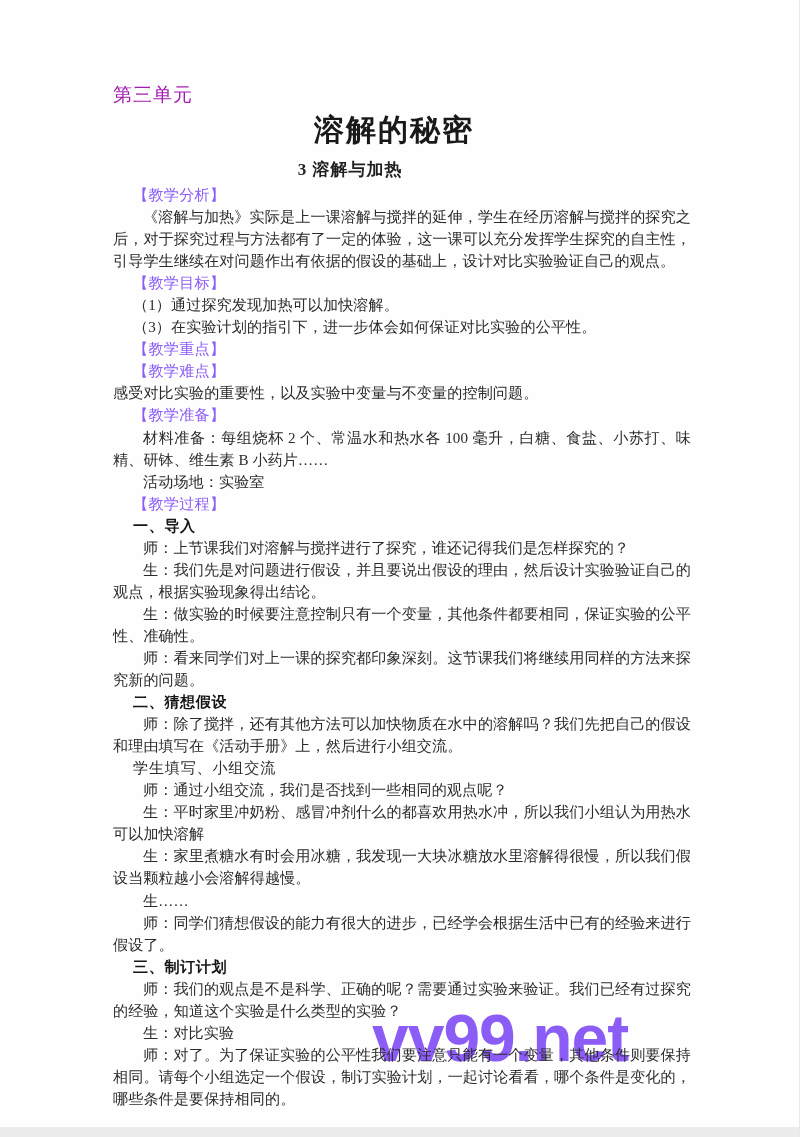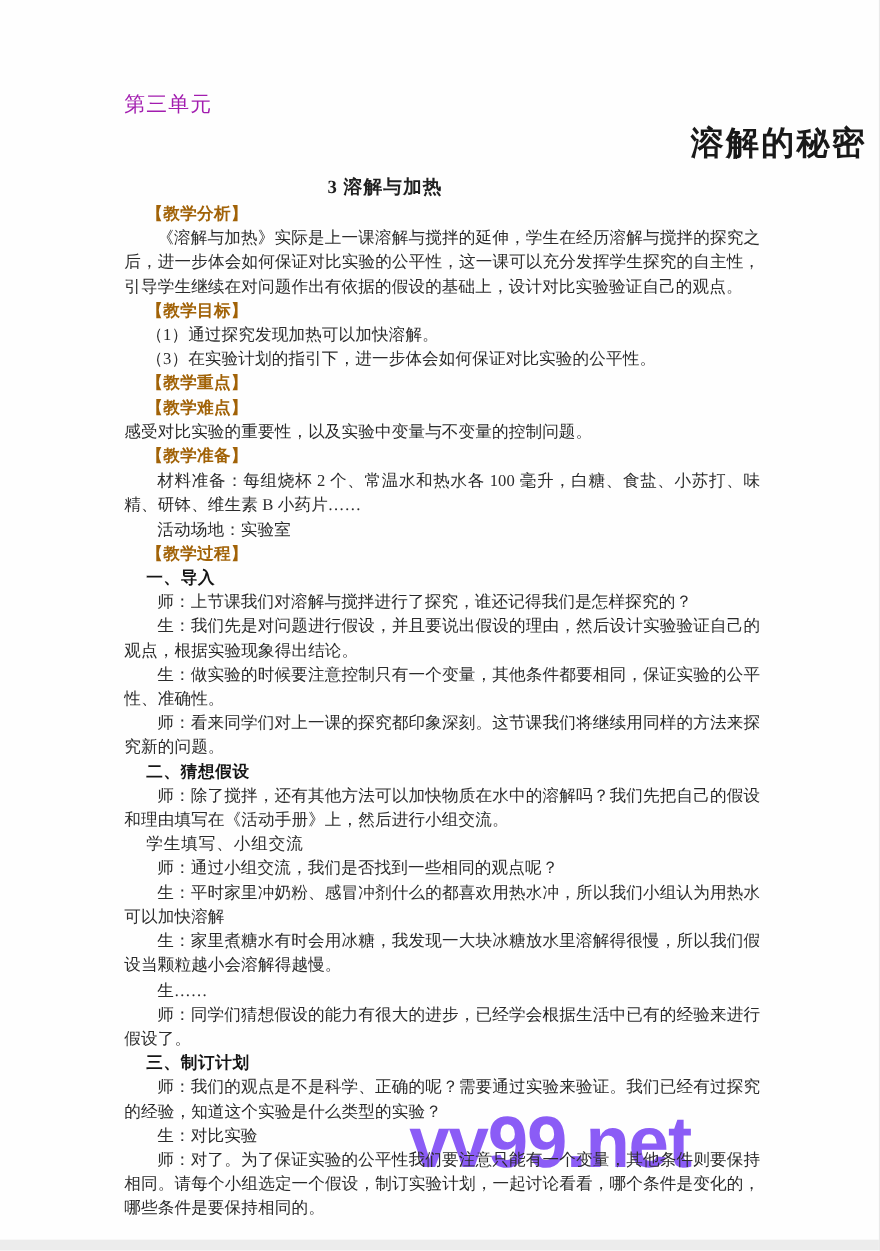--- a/index.html
+++ b/index.html
@@ -55,21 +55,21 @@
     left: 113px;
     top: 82px;
     font-size: 19px;
     color: #a21caf;
     letter-spacing: 1px;
   }
   .doc-title {
     position: absolute;
     left: 0; top: 110px;
     width: 788px;
-    text-align: right;
+    text-align: center;
     font-size: 30px;
     font-weight: bold;
     color: #191919;
     letter-spacing: 2px;
   }
   .doc-subtitle {
     position: absolute;
     left: 0; top: 158px;
     width: 700px;
     text-align: center;
@@ -88,23 +88,23 @@
   .ln {
     font-size: 15.1px;
     line-height: 22.05px;
     text-align: justify;
     text-justify: inter-ideograph;
     margin: 0;
     color: #2b2b2b;
     letter-spacing: 0.1px;
   }
   .ln.bracket {
-    font-weight: bold;
+    font-weight: normal;
     text-indent: 20px;
-    color: #a16207;
+    color: #8b5cf6;
     letter-spacing: 0.3px;
   }
   .ln.sect {
     font-weight: bold;
     text-indent: 20px;
     color: #151515;
     letter-spacing: 0.6px;
   }
   .ln.para {
     text-indent: 30px;
@@ -126,21 +126,21 @@
 
   <div class="content">
 
     <div class="unit-label">第三单元</div>
     <div class="doc-title">溶解的秘密</div>
     <div class="doc-subtitle">3  溶解与加热</div>
 
     <div class="body-block">
 
       <p class="ln bracket">【教学分析】</p>
-      <p class="ln para">《溶解与加热》实际是上一课溶解与搅拌的延伸，学生在经历溶解与搅拌的探究之后，进一步体会如何保证对比实验的公平性，这一课可以充分发挥学生探究的自主性，引导学生继续在对问题作出有依据的假设的基础上，设计对比实验验证自己的观点。</p>
+      <p class="ln para">《溶解与加热》实际是上一课溶解与搅拌的延伸，学生在经历溶解与搅拌的探究之后，对于探究过程与方法都有了一定的体验，这一课可以充分发挥学生探究的自主性，引导学生继续在对问题作出有依据的假设的基础上，设计对比实验验证自己的观点。</p>
 
       <p class="ln bracket">【教学目标】</p>
       <p class="ln item">（1）通过探究发现加热可以加快溶解。</p>
       <p class="ln item">（3）在实验计划的指引下，进一步体会如何保证对比实验的公平性。</p>
 
       <p class="ln bracket">【教学重点】</p>
 
       <p class="ln bracket">【教学难点】</p>
       <p class="ln">感受对比实验的重要性，以及实验中变量与不变量的控制问题。</p>
 

